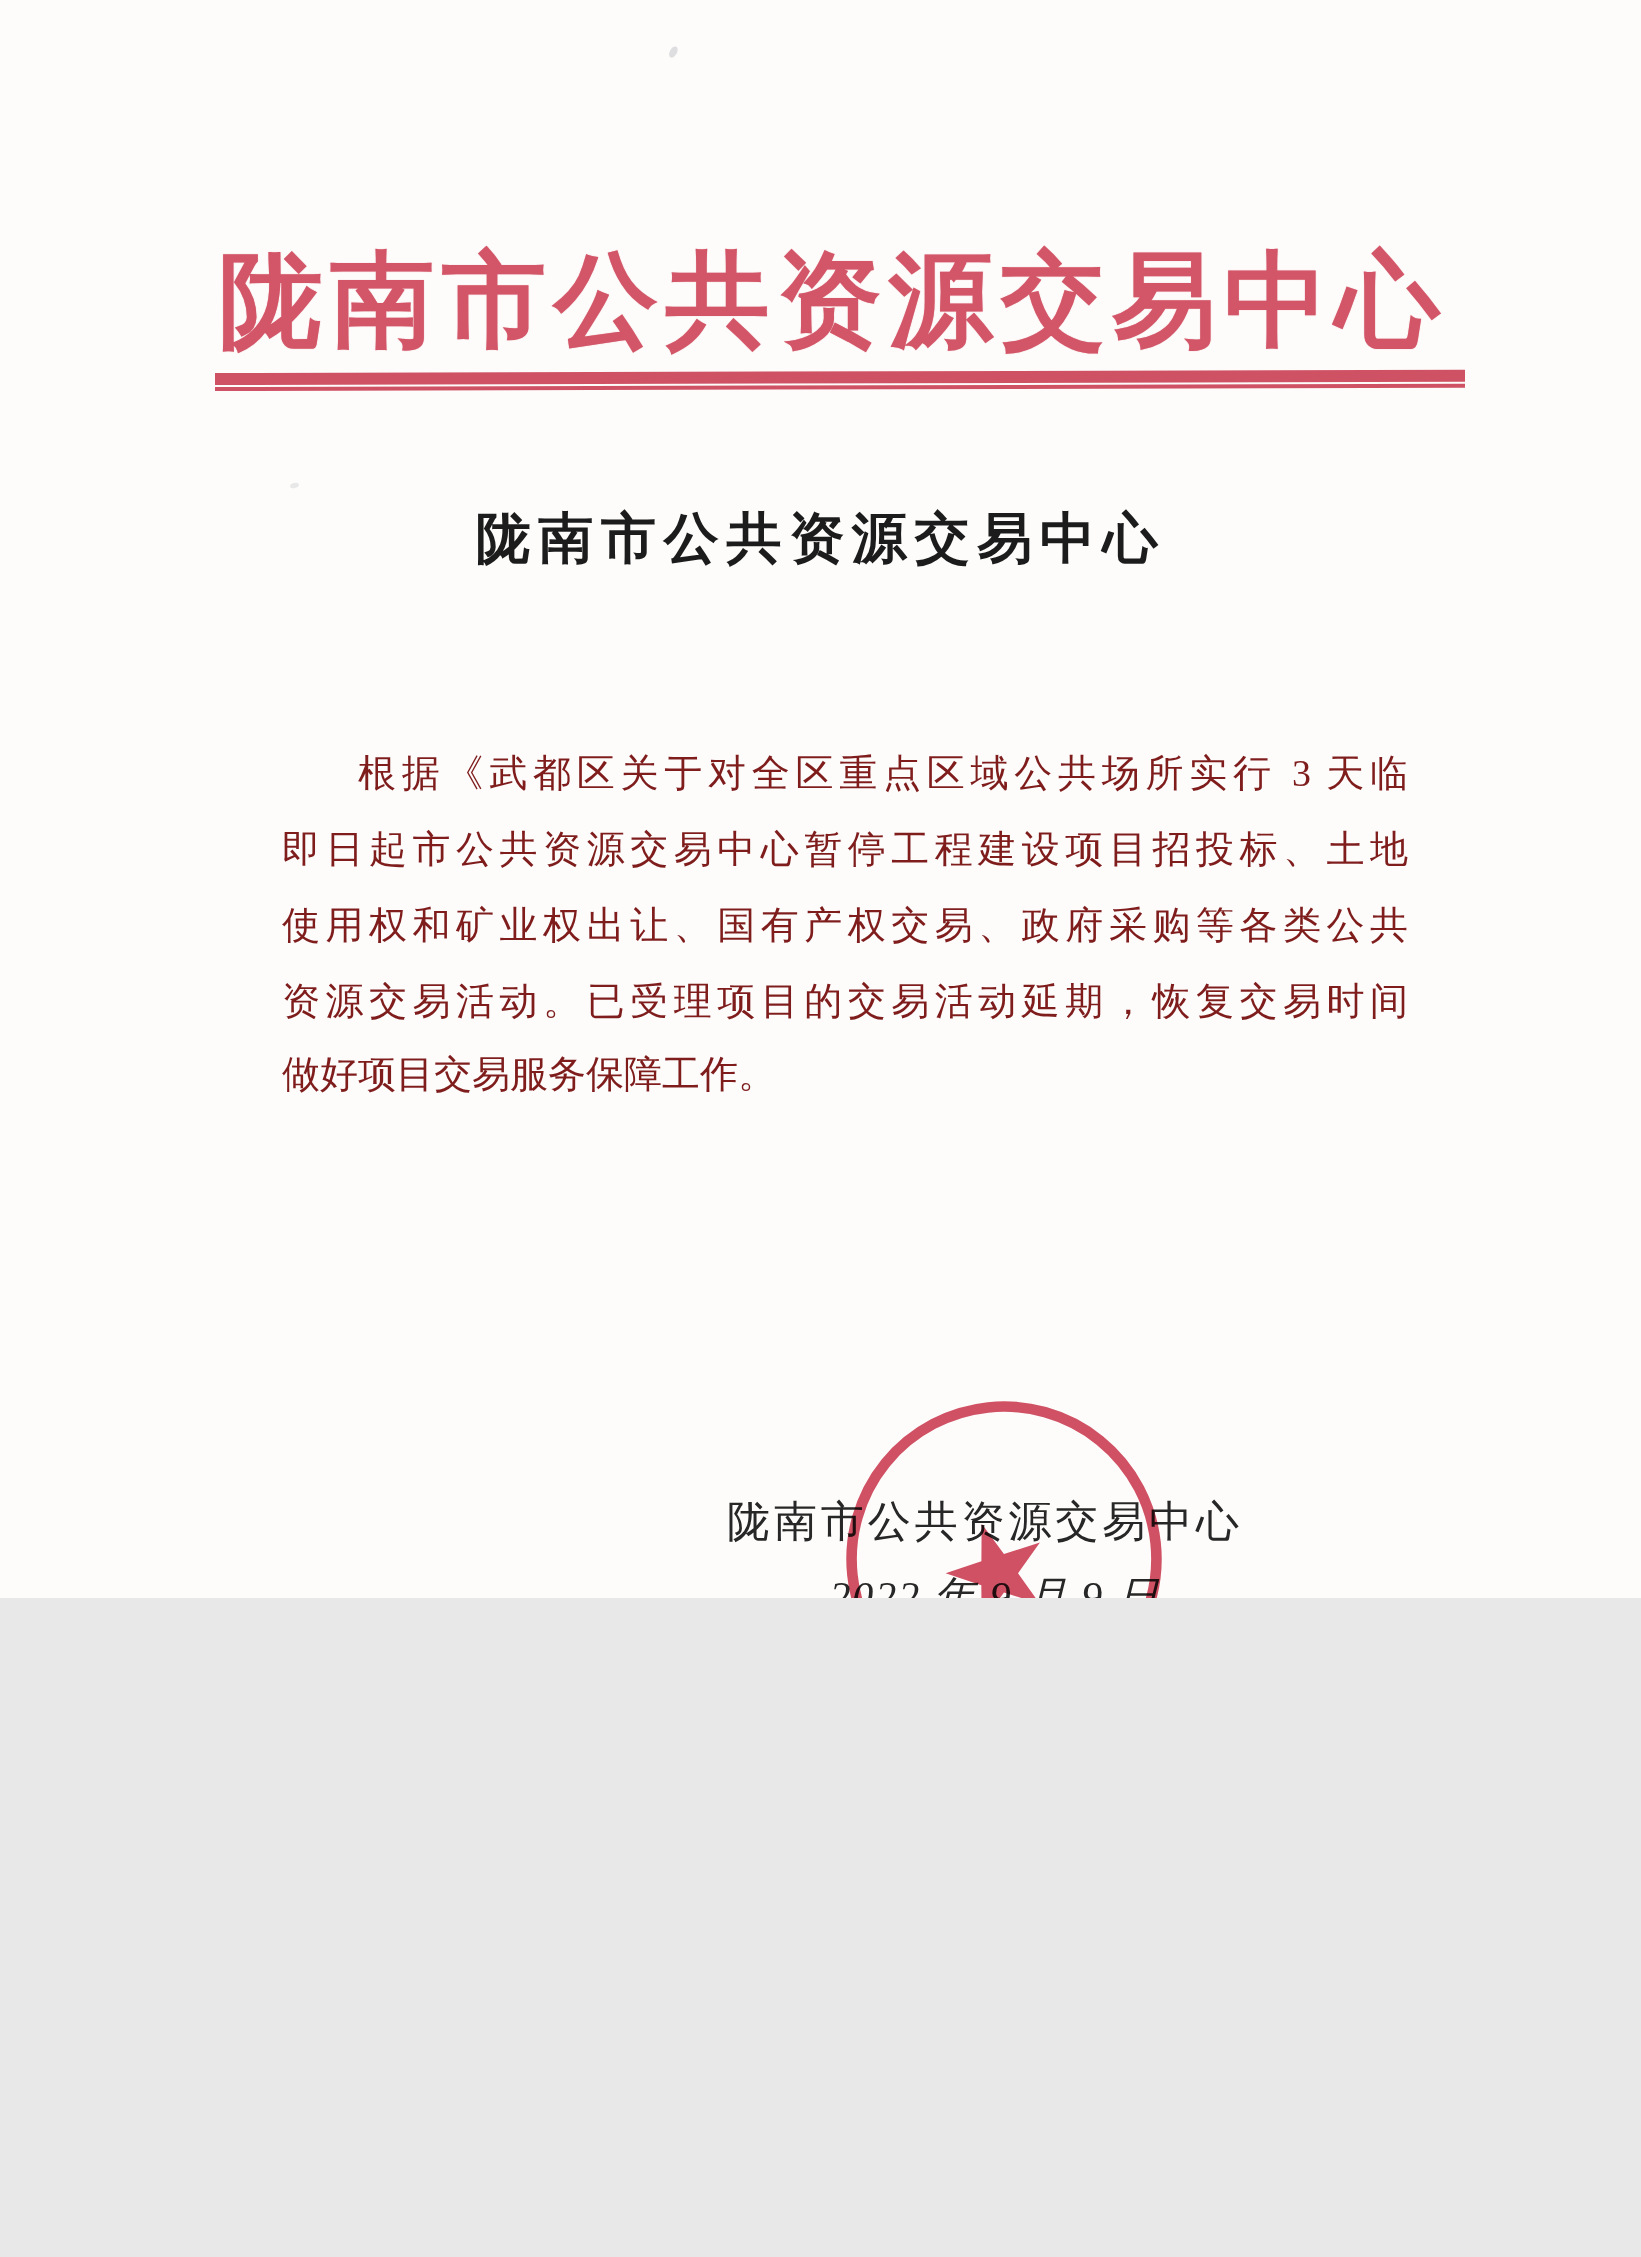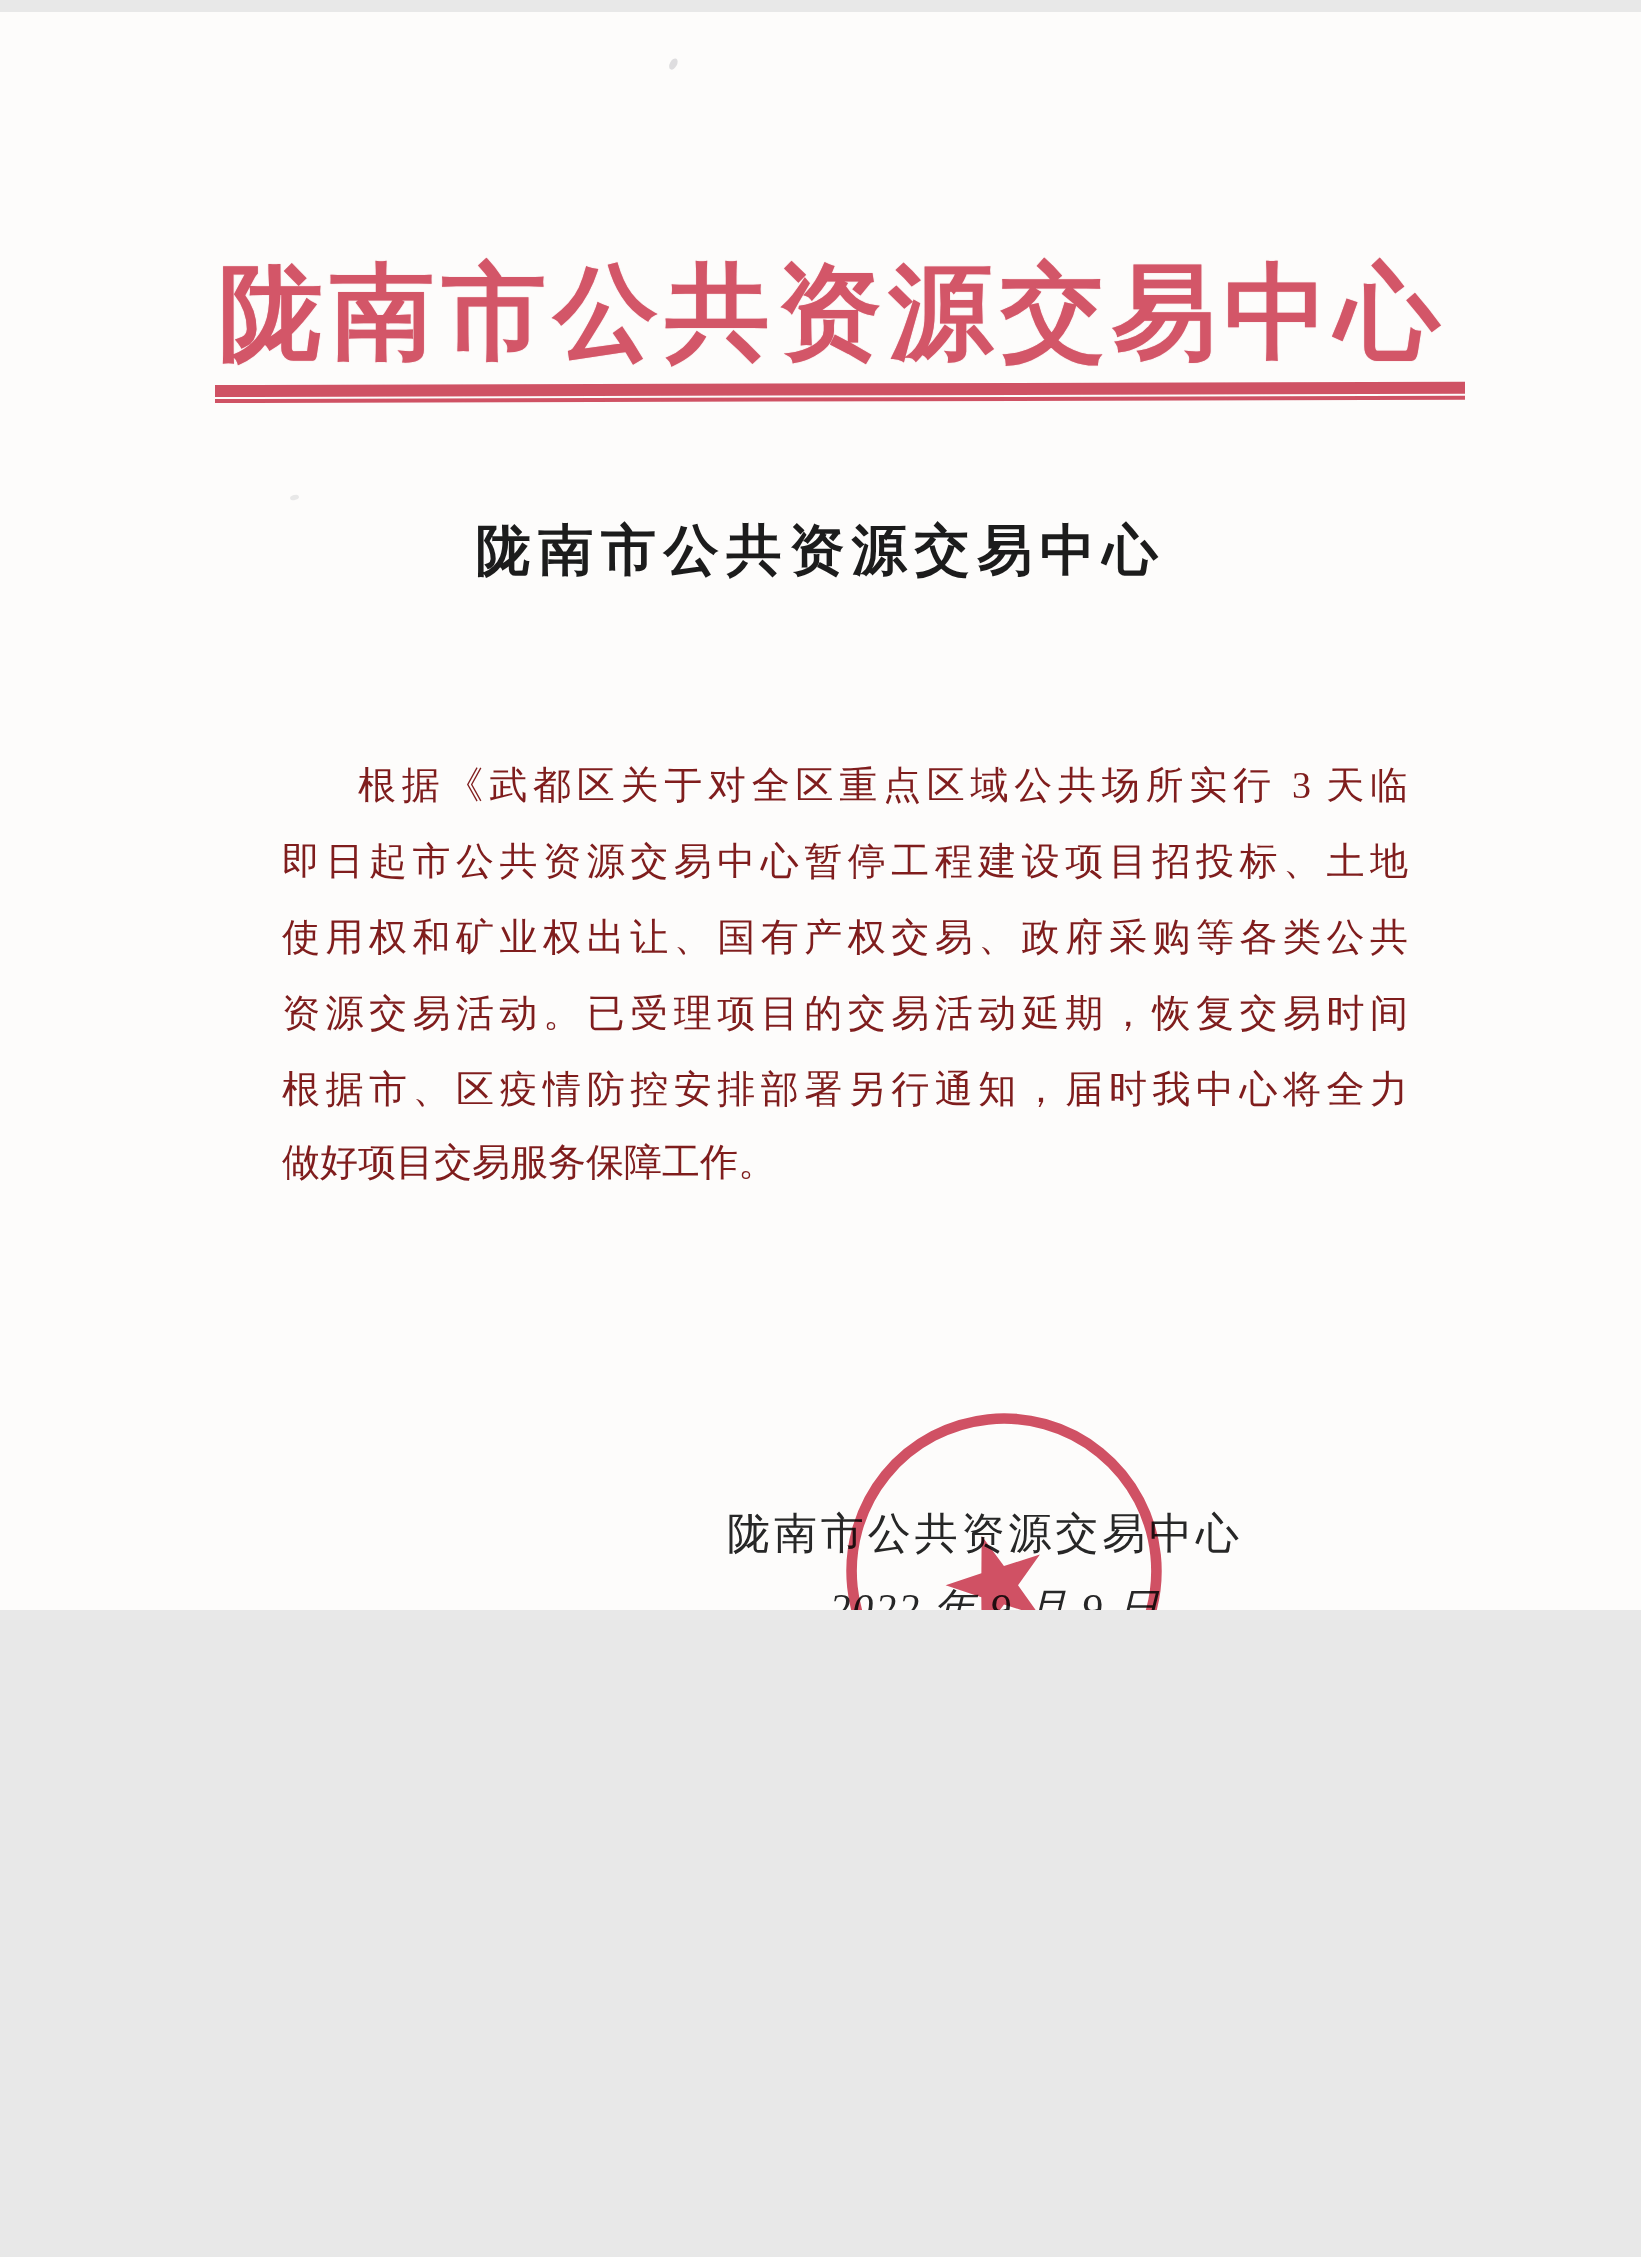--- a/index.html
+++ b/index.html
@@ -1,19 +1,19 @@
 <!DOCTYPE html>
 <html><head>
 <meta charset="utf-8">
 <style>
   html,body{margin:0;padding:0;background:#e8e8e8;}
   .page{
     position:relative;
     width:1641px;height:1598px;
-    margin:12px auto;
+    margin:0 auto;
     background:#fdfcfb;
     overflow:hidden;
     font-family:"Liberation Serif","DejaVu Serif",serif;
   }
   
   .letterhead{
     position:absolute;top:243px;left:0;right:0;
     text-align:center;
     font-size:104px;line-height:116px;font-weight:700;
     letter-spacing:7.7px;
@@ -88,21 +88,20 @@
 
   <div class="title">
     <div class="t1">陇南市公共资源交易中心</div>
   </div>
 
   <div class="bodytext">
     <div class="bline first">根据《武都区关于对全区重点区域公共场所实行 3 天临</div>
     <div class="bline">即日起市公共资源交易中心暂停工程建设项目招投标、土地</div>
     <div class="bline">使用权和矿业权出让、国有产权交易、政府采购等各类公共</div>
     <div class="bline">资源交易活动。已受理项目的交易活动延期，恢复交易时间</div>
-    <div class="bline">根据市、区疫情防控安排部署另行通知，届时我中心将全力</div>
     <div class="bline last">做好项目交易服务保障工作。</div>
   </div>
 
   <div class="sig-org">陇南市公共资源交易中心</div>
   <div class="sig-date">2022 年 9 月 9 日</div>
 
   <svg class="seal" viewBox="0 0 340 340" xmlns="http://www.w3.org/2000/svg">
     <circle cx="170" cy="170" r="158" fill="none" stroke="#cc3a50" stroke-width="11"></circle>
     <path id="sealArc" d="M 170 272 A 102 102 0 1 1 169.9 272" fill="none"></path>
     <text font-size="38" fill="#cc3a50" letter-spacing="6">

